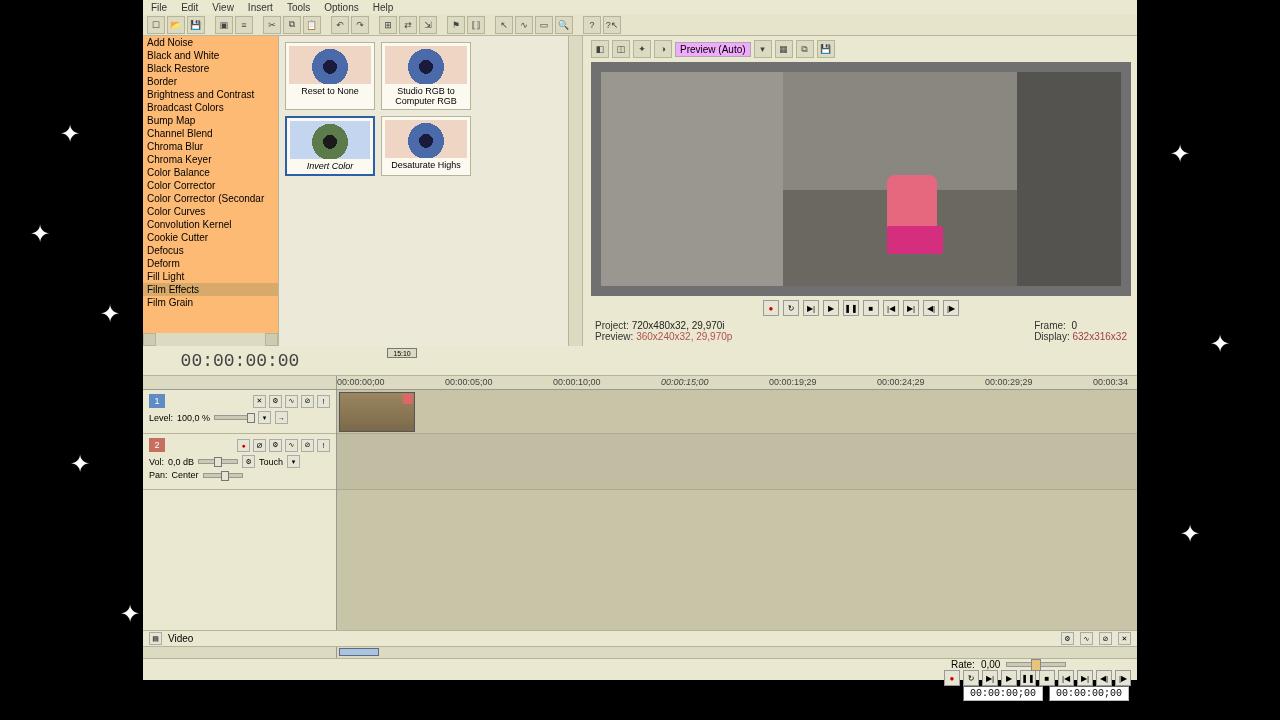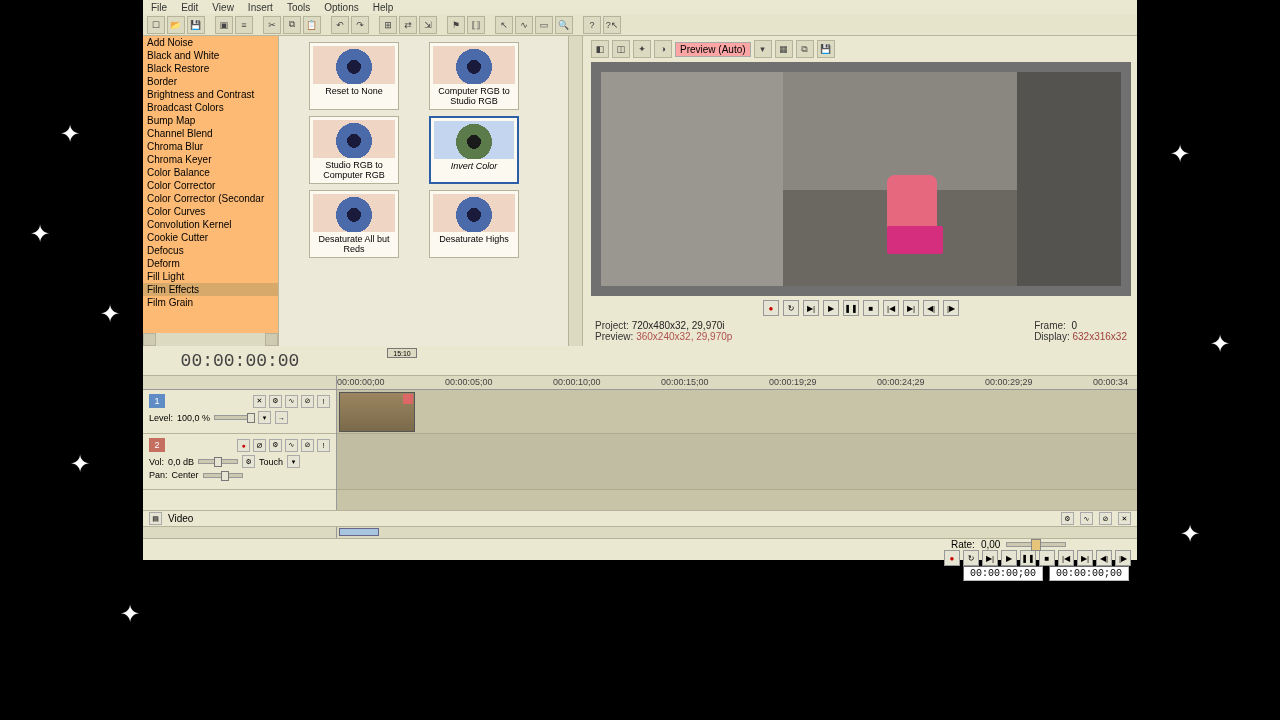--- a/index.html
+++ b/index.html
@@ -1,34 +1,34 @@
 <!DOCTYPE html>
 <html><head>
 <meta charset="utf-8">
 <style>
 * { box-sizing: border-box; margin: 0; padding: 0; }
 body { font-family: Tahoma, Arial, sans-serif; font-size: 11px; background: #000; width: 1280px; height: 720px; position: relative; overflow: hidden; }
-.app { position: absolute; left: 143px; top: 0; width: 994px; height: 560px; background: #eae8d0; display: flex; flex-direction: column; }
+.app { position: absolute; left: 143px; top: 0; width: 994px; height: 680px; background: #eae8d0; display: flex; flex-direction: column; }
 .menubar { height: 14px; background: #eae8d0; display: flex; gap: 14px; padding: 0 8px; font-size: 10px; color: #333; align-items: center; }
 .toolbar { height: 22px; background: #e6e4ca; border-bottom: 1px solid #b8b69c; display: flex; align-items: center; gap: 2px; padding: 0 4px; }
 .tb-icon { width: 18px; height: 18px; background: #dcdac0; border: 1px solid #b5b39a; display: inline-flex; align-items: center; justify-content: center; font-size: 9px; color: #444; cursor: pointer; }
 .tb-sep { width: 6px; }
 .upper { display: flex; height: 310px; }
 .fxlist-wrap { width: 136px; border-right: 1px solid #b8b69c; display: flex; flex-direction: column; background: #fdba74; justify-content: flex-end; }
 .fxlist { flex: 1; overflow: hidden; font-size: 10px; }
 .fxlist div { padding: 1px 4px; cursor: pointer; white-space: nowrap; }
 .fxlist div.sel { background: #d7a96b; }
 .fx-scroll { height: 13px; background: #dcdac0; display: flex; }
 .fx-scroll .ar { width: 13px; background: #cfcbb2; border: 1px solid #b5b39a; }
 .fx-scroll .track { flex: 1; background: #dcdac0; }
 .preset-panel { width: 304px; background: #ece9d8; border-right: 1px solid #b8b69c; display: flex; flex-direction: column; }
 .preset-hdr { height: 16px; padding: 2px 6px; font-size: 11px; font-weight: bold; }
 .preset-body { flex: 1; display: flex; }
 .preset-grid { flex: 1; display: flex; flex-wrap: wrap; align-content: flex-start; gap: 6px; padding: 6px; }
-.preset-item { width: 90px; border: 1px solid #b5b39a; background: #fcfaf0; padding: 3px; text-align: center; font-size: 9px; cursor: pointer; margin-left: 24px; }
+.preset-item { width: 90px; border: 1px solid #b5b39a; background: #fcfaf0; padding: 3px; text-align: center; font-size: 9px; cursor: pointer; }
 .preset-item.selected { border: 2px solid #2c5fa8; font-style: italic; }
 .preset-thumb { width: 100%; height: 38px; background: radial-gradient(circle at 50% 55%, #1a1a3a 0 7px, #4a6aaa 7px 18px, #efd5c4 18px 100%); margin-bottom: 2px; }
 .preset-thumb.green { background: radial-gradient(circle at 50% 55%, #1a1a1a 0 7px, #5b7c4a 7px 18px, #c4d5ef 18px 100%); }
 .preset-vscroll { width: 14px; background: #dcdac0; border-left: 1px solid #b5b39a; }
 .preview-panel { flex: 1; background: #eae8d0; display: flex; flex-direction: column; padding: 2px 6px; }
 .pv-tb { height: 22px; display: flex; align-items: center; gap: 3px; }
 .pv-canvas { flex: 1; background: #707070; position: relative; margin: 2px 0; overflow: hidden; }
 .pv-img { position: absolute; inset: 10px; background: linear-gradient(#8a8780 0 55%, #6b6862 55% 100%); }
 .pv-chip { position: absolute; left: 55%; bottom: 10%; width: 60px; height: 90px; }
 .pv-chip .body { width: 50px; height: 55px; background: #e6687f; border-radius: 8px 8px 4px 4px; }
@@ -179,52 +179,44 @@
 
         <div class="preset-panel">
           <div class="preset-body">
             <div class="preset-grid" id="presetgrid">
                 <div class="preset-item">
                   <div class="preset-thumb"></div>
                   <div>Reset to None</div>
                 </div>
                 <div class="preset-item">
                   <div class="preset-thumb"></div>
-                  <div>Computer RGB to Studio RGB</div>
-                </div>
-                <div class="preset-item">
-                  <div class="preset-thumb"></div>
                   <div>Studio RGB to Computer RGB</div>
                 </div>
                 <div class="preset-item selected">
                   <div class="preset-thumb green"></div>
                   <div>Invert Color</div>
                 </div>
                 <div class="preset-item">
                   <div class="preset-thumb"></div>
-                  <div>Desaturate All but Reds</div>
-                </div>
-                <div class="preset-item">
-                  <div class="preset-thumb"></div>
                   <div>Desaturate Highs</div>
                 </div>
               </div>
             <div class="preset-vscroll"></div>
           </div>
         </div>
       </div>
     </div>
 
     <div class="preview-panel">
       <div class="pv-tb">
         <span class="tb-icon">◧</span>
         <span class="tb-icon">◫</span>
         <span class="tb-icon">✦</span>
         <span class="tb-icon">◑</span>
-        <span style="border:1px solid #aaa;padding:1px 4px;font-size:10px;background:#fca5a5">Preview (Auto)</span>
+        <span style="border:1px solid #aaa;padding:1px 4px;font-size:10px;background:#f0abfc">Preview (Auto)</span>
         <span class="tb-icon">▾</span>
         <span class="tb-icon">▦</span>
         <span class="tb-icon">⧉</span>
         <span class="tb-icon">💾</span>
       </div>
       <div class="pv-canvas">
         <div class="pv-img">
           <div style="position:absolute;left:0;top:0;width:35%;height:100%;background:#9a9790"></div>
           <div style="position:absolute;right:0;top:0;width:20%;height:100%;background:#555350"></div>
           <div class="pv-chip">
@@ -265,21 +257,21 @@
       <div class="tl-marker">
         <div class="tl-loop">15:10</div>
       </div>
     </div>
     <div class="tl-ruler-row">
       <div class="spacer"></div>
       <div class="tl-ruler" id="ruler">
           <span style="left: 0px;">00:00:00;00</span>
           <span style="left: 108px;">00:00:05;00</span>
           <span style="left: 216px;">00:00:10;00</span>
-          <span style="left: 324px;">00:00:15;00</span>
+          <span style="left: 324px; font-style: italic;">00:00:15;00</span>
           <span style="left: 432px;">00:00:19;29</span>
           <span style="left: 540px;">00:00:24;29</span>
           <span style="left: 648px;">00:00:29;29</span>
           <span style="left: 756px; text-align: center;">00:00:34</span>
         </div>
     </div>
     <div class="tl-tracks">
       <div class="track-headers">
         <div class="track-hdr vid">
           <div class="th-row1">

